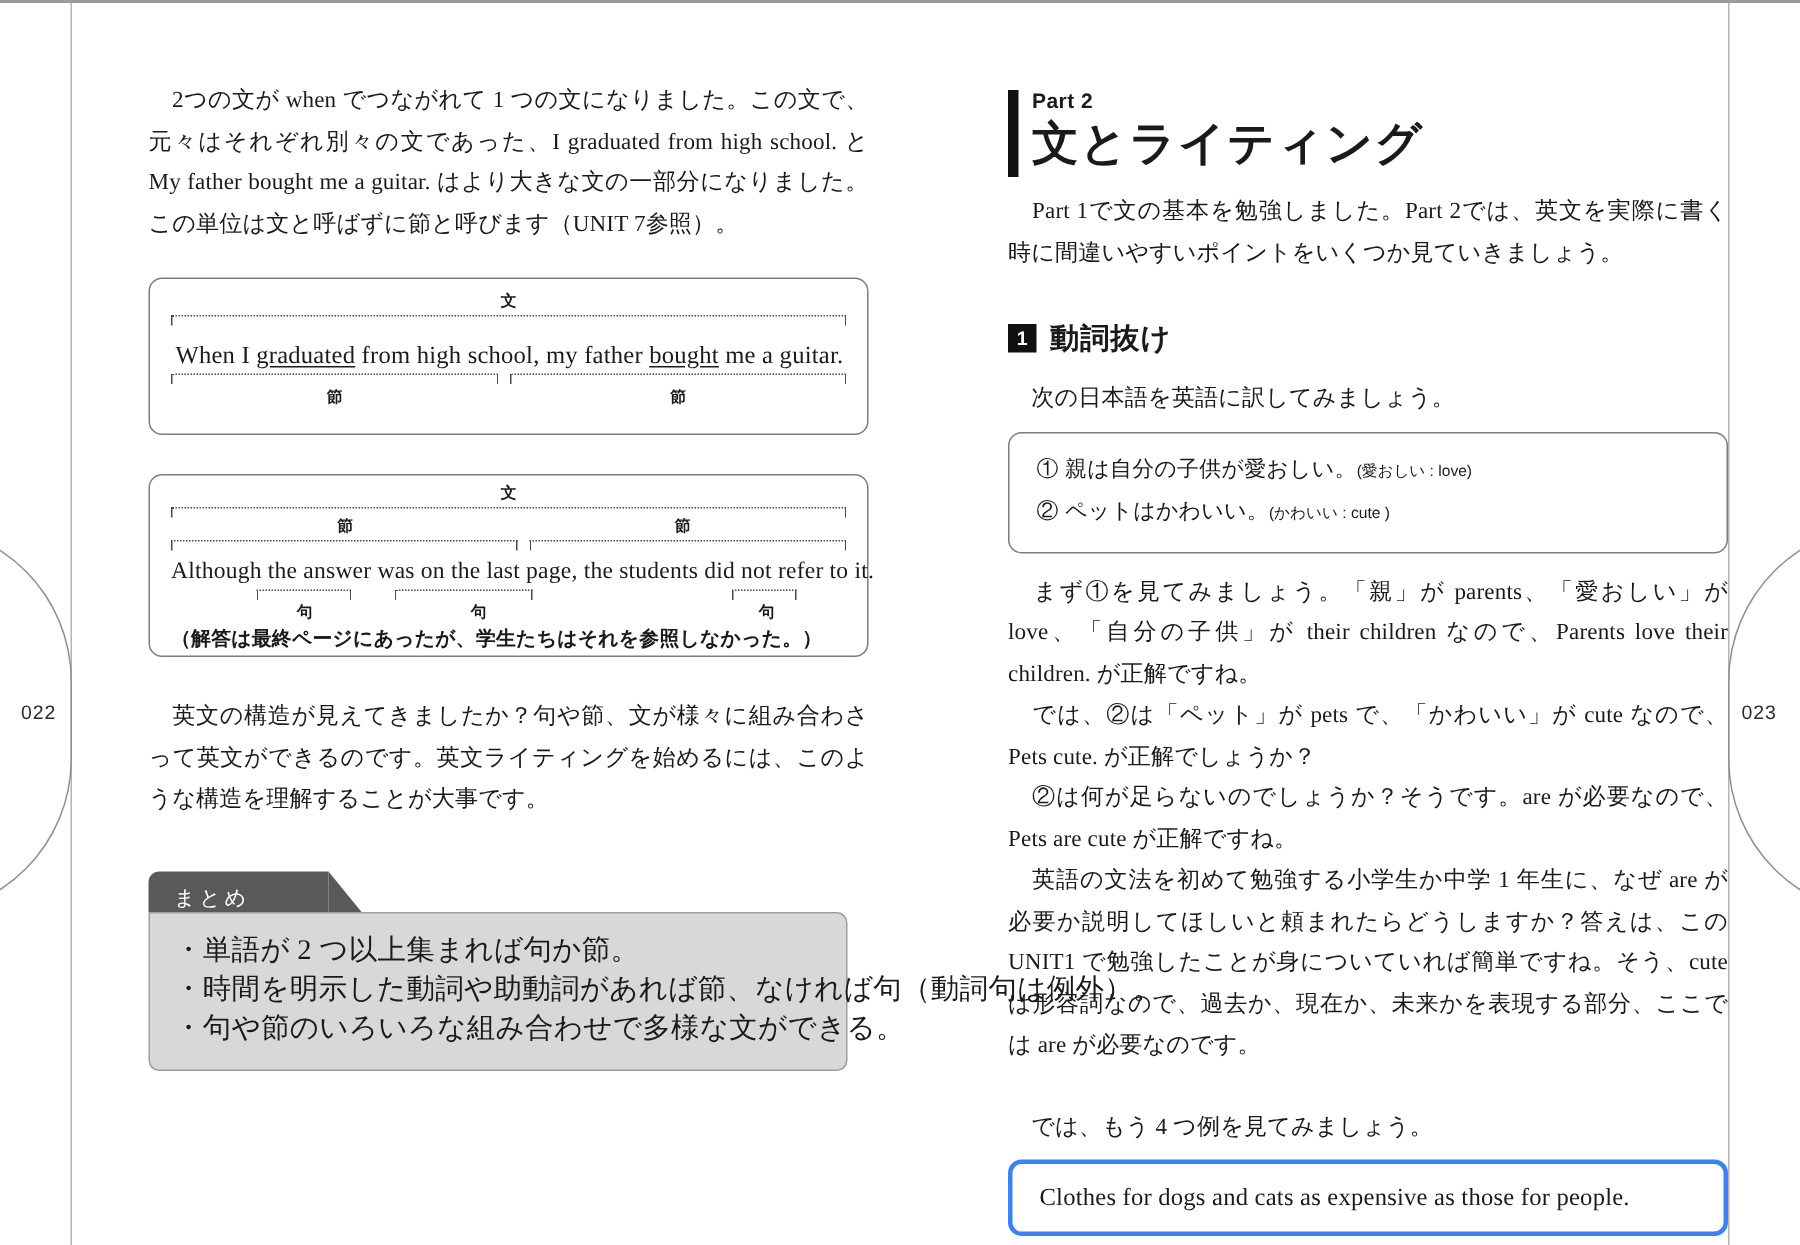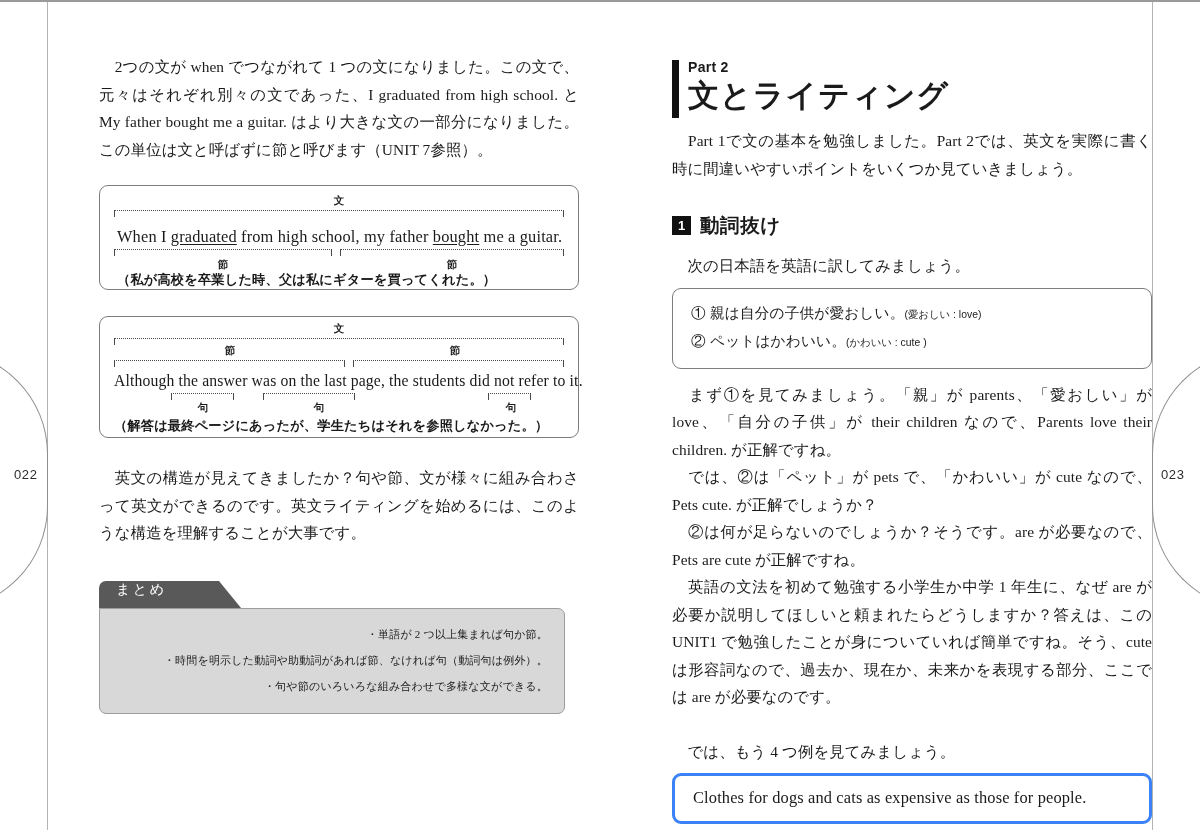--- a/index.html
+++ b/index.html
@@ -139,21 +139,21 @@
     position: relative;
     width: 120px;
     height: 27px;
     background: #595959;
     border-radius: 7px 0 0 0;
     color: #ffffff;
     font-family: "Liberation Sans", sans-serif;
     font-size: 14px;
     letter-spacing: 2.5px;
     display: flex;
-    align-items: flex-start;
+    align-items: flex-end;
     padding-left: 17px;
     box-sizing: border-box;
   }
   .summary-tab::after {
     content: "";
     position: absolute;
     left: 120px;
     top: 0;
     width: 0;
     height: 0;
@@ -162,25 +162,24 @@
     border-color: transparent transparent transparent #595959;
   }
   .summary-body {
     background: #d8d8d8;
     border: 1px solid #9d9d9d;
     border-radius: 0 7px 7px 7px;
     padding: 12px 16px 14px 16px;
     box-sizing: border-box;
   }
   .summary-item {
-    font-size: 11px;
+    font-size: 19px;
     line-height: 26px;
     letter-spacing: 0.2px;
     white-space: nowrap;
-    text-align: right;
   }
 
   
   .part-head {
     position: relative;
     padding-left: 16px;
   }
   .part-bar {
     position: absolute;
     left: 0;
@@ -287,21 +286,20 @@
         <div class="span-mark" style="left:14px; top:24px; width:450px;"></div>
 
         <div class="eng-line" style="position:absolute; left:17px; top:40px;">When I <span class="u">graduated</span> from high school, my father <span class="u">bought</span> me a guitar.</div>
 
         <div class="span-mark" style="left:14px; top:63px; width:218px;"></div>
         <div class="span-label" style="left:123px; top:72px;">節</div>
 
         <div class="span-mark" style="left:240px; top:63px; width:224px;"></div>
         <div class="span-label" style="left:352px; top:72px;">節</div>
 
-        <div class="jp-gloss" style="position:absolute; left:17px; top:84px;">（私が高校を卒業した時、父は私にギターを買ってくれた。）</div>
       </div>
     </div>
 
     <div class="analysis-box" style="margin-top:26px; height:122px;">
       <div class="diagram" style="height:122px;">
 
         <div class="span-label" style="left:239px; top:5px;">文</div>
         <div class="span-mark" style="left:14px; top:21px; width:450px;"></div>
 
         <div class="span-label" style="left:130px; top:27px;">節</div>

